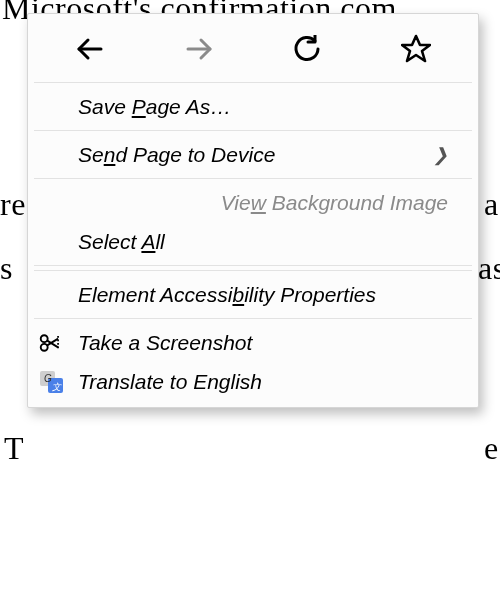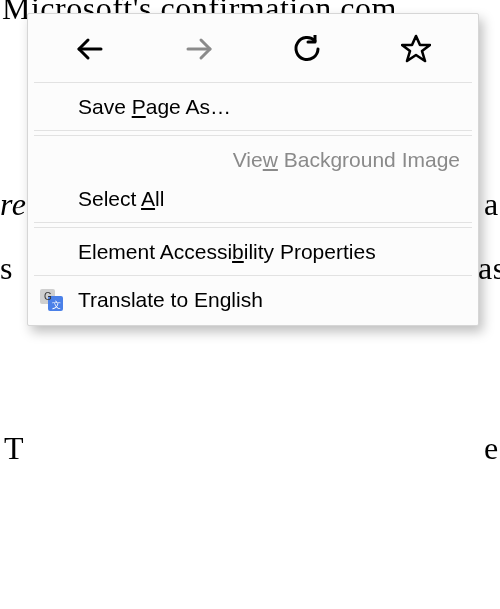--- a/index.html
+++ b/index.html
@@ -48,24 +48,25 @@
     .sep {
       height:1px;
       background:#e2e2e2;
       margin:4px 6px;
     }
     .item {
       display:flex;
       align-items:center;
       height:39px;
       padding-left:50px;
-      padding-right:18px;
+      padding-right:30px;
       font-size:21px;
       color:#000;
       position:relative;
+      font-style:italic;
     }
     .item.disabled { color:#8a8a8a;justify-content:flex-end; }
     .chevron {
       margin-left:auto;
       font-size:18px;
       color:#555;
     }
     .ico-slot {
       position:absolute;
       left:10px;
@@ -73,21 +74,21 @@
       transform:translateY(-50%);
       width:28px; height:24px;
       display:flex; align-items:center; justify-content:center;
     }
     .u { text-decoration:underline; }
   </style>
 </head>
 <body>
 
 <div class="bg-text" style="left:2px;  top:-10px;">Microsoft's confirmation com</div>
-<div class="bg-text" style="left:0px;  top:186px;font-style:italic;">re</div>
+<div class="bg-text" style="left:0px;  top:186px;">re</div>
 <div class="bg-text" style="left:484px;top:186px;">a</div>
 <div class="bg-text" style="left:0px;  top:250px;">s</div>
 <div class="bg-text" style="left:478px;top:250px;">as</div>
 <div class="bg-text" style="left:4px;  top:430px;">T</div>
 <div class="bg-text" style="left:484px;top:430px;">e</div>
 
 <div class="menu">
 
   <div class="nav-row">
     <div class="nav-btn" title="Back">
@@ -118,20 +119,26 @@
   <div class="sep"></div>
 
   <div class="item">
     <span>
       <span>Save </span><span class="u">P</span><span>age As…</span>
     </span>
   </div>
 
   <div class="sep"></div>
 
+  <div class="item">
+    <span>
+      <span>Se</span><span class="u">n</span><span>d Page to Device</span>
+    </span>
+    <span class="chevron">❯</span>
+  </div>
 
   <div class="sep"></div>
 
   <div class="item disabled">
     <span>
       <span>Vie</span><span class="u">w</span><span> Background Image</span>
     </span>
   </div>
   <div class="item">
     <span>
@@ -147,20 +154,32 @@
   <div class="item">
     <span>
       <span>Element Accessi</span><span class="u">b</span><span>ility Properties</span>
     </span>
   </div>
 
   <div class="sep"></div>
 
   <div class="item">
     <span class="ico-slot">
+      <svg width="26" height="20" viewBox="0 0 30 22">
+        <circle cx="6" cy="6" r="4" fill="none" stroke="#000" stroke-width="2.2"></circle>
+        <circle cx="6" cy="16" r="4" fill="none" stroke="#000" stroke-width="2.2"></circle>
+        <line x1="9" y1="8" x2="22" y2="16" stroke="#000" stroke-width="2.2"></line>
+        <line x1="9" y1="14" x2="22" y2="6" stroke="#000" stroke-width="2.2"></line>
+        <line x1="22" y1="3" x2="22" y2="19" stroke="#000" stroke-width="2" stroke-dasharray="2 2"></line>
+      </svg>
+    </span>
+    <span>Take a Screenshot</span>
+  </div>
+  <div class="item">
+    <span class="ico-slot">
       <svg width="24" height="22" viewBox="0 0 24 22">
         <rect x="0" y="0" width="15" height="15" rx="2" fill="#cfcfcf"></rect>
         <rect x="8" y="7" width="15" height="15" rx="2" fill="#4a80e8"></rect>
         <text x="4" y="11" font-size="10" font-family="Arial" fill="#333">G</text>
         <text x="12" y="19" font-size="9" font-family="Arial" fill="#fff">文</text>
       </svg>
     </span>
     <span>Translate to English</span>
   </div>
 

